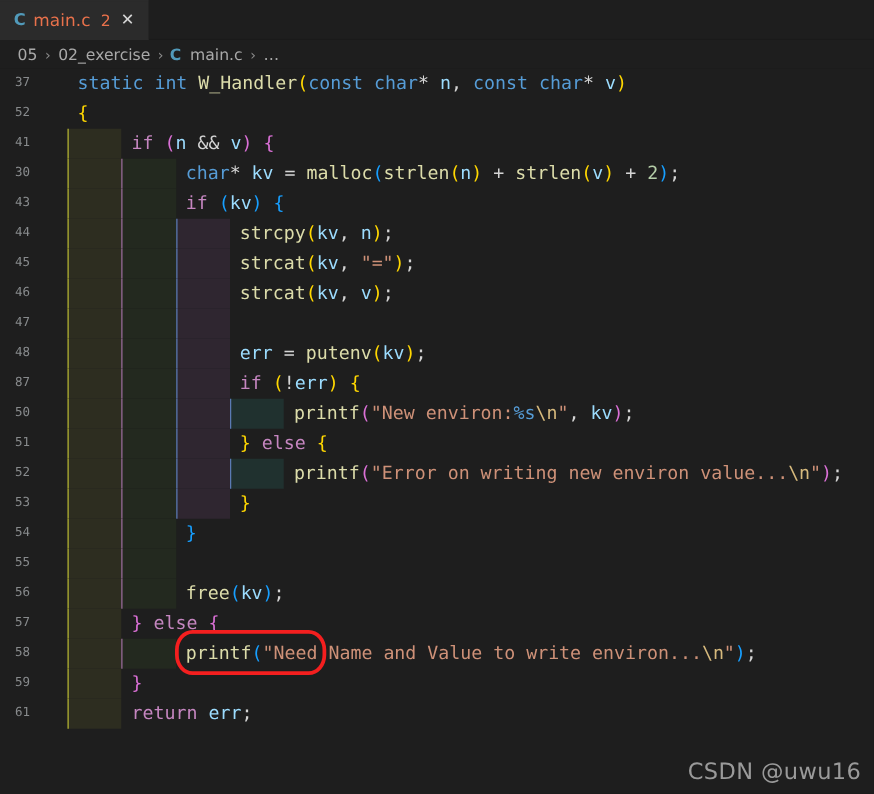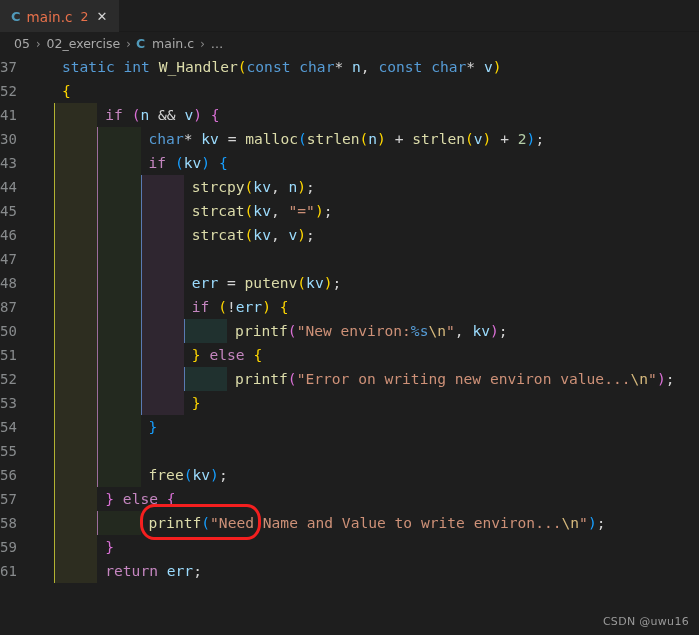--- a/index.html
+++ b/index.html
@@ -82,25 +82,25 @@
     position: relative;
     height: 24px;
     display: flex;
     align-items: stretch;
     font-family: "DejaVu Sans Mono", monospace;
     font-size: 14.6px;
   }
   .lineno {
     width: 54px;
     flex: 0 0 54px;
-    text-align: left;
+    text-align: center;
     padding-right: 18px;
     color: #888b8d;
     font-family: "DejaVu Sans Mono", monospace;
-    font-size: 14px;
+    font-size: 10px;
     line-height: 24px;
     user-select: none;
   }
   .line-body {
     position: relative;
     flex: 1;
     line-height: 24px;
     white-space: pre;
   }
   
@@ -141,21 +141,21 @@
     z-index: 40;
     pointer-events: none;
   }
 
   
   .watermark {
     position: absolute;
     right: 10px;
     bottom: 7px;
     color: #9a9a9a;
-    font-size: 11px;
+    font-size: 18px;
     font-family: "DejaVu Sans", sans-serif;
     z-index: 50;
     letter-spacing: .3px;
   }
 </style>
 </head>
 <body>
 
 <div class="tabbar">
   <div class="tab">

